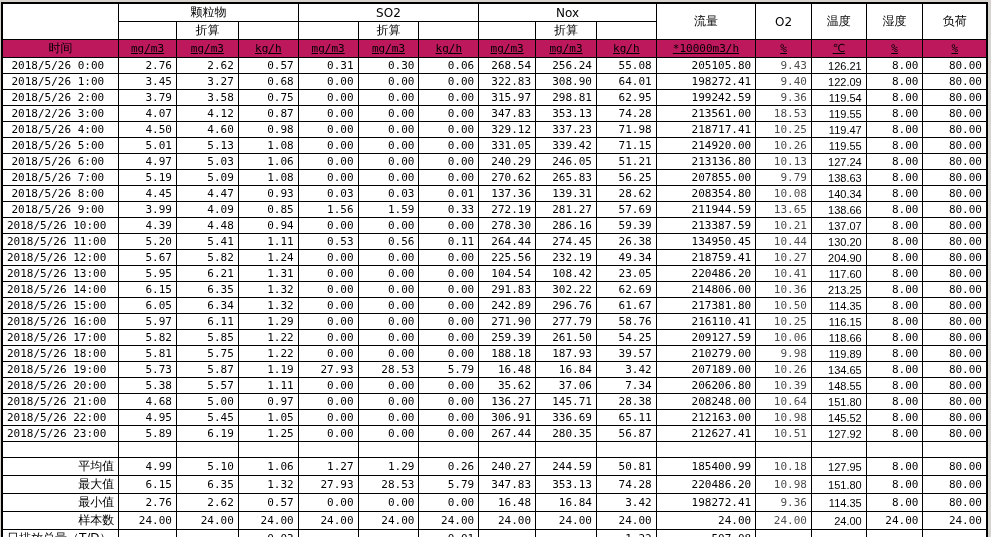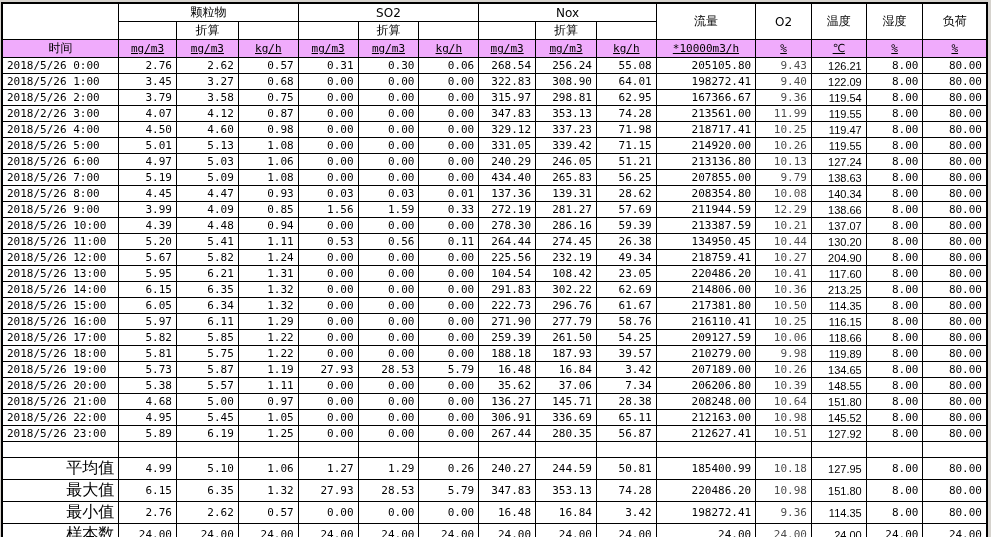--- a/index.html
+++ b/index.html
@@ -25,24 +25,24 @@
     white-space:nowrap;
     vertical-align:middle;
   }
   thead td { height:16px; }
   .hdr {
     font-family:"DejaVu Sans","Liberation Sans",sans-serif;
     font-size:12px;
     text-align:center;
   }
   .unit { text-align:center; font-size:11px;text-decoration:underline; }
-  .green { background:#f0abfc;margin-top:38px; }
+  .green { background:#be185d;margin-top:38px; }
   .num { text-align:right; }
-  .time { text-align:left; padding-right:14px; }
-  .label { text-align:right; font-family:Liberation Sans, sans-serif; font-size:16px; }
+  .time { text-align:right; padding-right:14px; }
+  .label { text-align:right; font-family:Liberation Sans, sans-serif; font-size:12px; }
   .label-left { text-align:left; font-family:"DejaVu Sans","Liberation Sans",sans-serif; font-size:12px; }
   .col-o2 { color:#4d4d4d; }
   .col-temperature { font-family:"Liberation Sans","DejaVu Sans",sans-serif;margin-left:29px; }
 </style>
 </head>
 <body>
 
 <div class="wrap">
   <table class="report">
     <colgroup>
@@ -142,39 +142,39 @@
           <td class="time">2018/5/26 2:00</td>
           <td class="num col-pm-mgm3">3.79</td>
           <td class="num col-pm-converted">3.58</td>
           <td class="num col-pm-kgh">0.75</td>
           <td class="num col-so2-mgm3">0.00</td>
           <td class="num col-so2-converted">0.00</td>
           <td class="num col-so2-kgh">0.00</td>
           <td class="num col-nox-mgm3">315.97</td>
           <td class="num col-nox-converted">298.81</td>
           <td class="num col-nox-kgh">62.95</td>
-          <td class="num col-flow">167366.67</td>
+          <td class="num col-flow">199242.59</td>
           <td class="num col-o2">9.36</td>
           <td class="num col-temperature">119.54</td>
           <td class="num col-humidity">8.00</td>
           <td class="num col-load">80.00</td>
         </tr>
         <tr>
           <td class="time">2018/2/26 3:00</td>
           <td class="num col-pm-mgm3">4.07</td>
           <td class="num col-pm-converted">4.12</td>
           <td class="num col-pm-kgh">0.87</td>
           <td class="num col-so2-mgm3">0.00</td>
           <td class="num col-so2-converted">0.00</td>
           <td class="num col-so2-kgh">0.00</td>
           <td class="num col-nox-mgm3">347.83</td>
           <td class="num col-nox-converted">353.13</td>
           <td class="num col-nox-kgh">74.28</td>
           <td class="num col-flow">213561.00</td>
-          <td class="num col-o2">11.99</td>
+          <td class="num col-o2">18.53</td>
           <td class="num col-temperature">119.55</td>
           <td class="num col-humidity">8.00</td>
           <td class="num col-load">80.00</td>
         </tr>
         <tr>
           <td class="time">2018/5/26 4:00</td>
           <td class="num col-pm-mgm3">4.50</td>
           <td class="num col-pm-converted">4.60</td>
           <td class="num col-pm-kgh">0.98</td>
           <td class="num col-so2-mgm3">0.00</td>
@@ -224,21 +224,21 @@
           <td class="num col-load">80.00</td>
         </tr>
         <tr>
           <td class="time">2018/5/26 7:00</td>
           <td class="num col-pm-mgm3">5.19</td>
           <td class="num col-pm-converted">5.09</td>
           <td class="num col-pm-kgh">1.08</td>
           <td class="num col-so2-mgm3">0.00</td>
           <td class="num col-so2-converted">0.00</td>
           <td class="num col-so2-kgh">0.00</td>
-          <td class="num col-nox-mgm3">434.40</td>
+          <td class="num col-nox-mgm3">270.62</td>
           <td class="num col-nox-converted">265.83</td>
           <td class="num col-nox-kgh">56.25</td>
           <td class="num col-flow">207855.00</td>
           <td class="num col-o2">9.79</td>
           <td class="num col-temperature">138.63</td>
           <td class="num col-humidity">8.00</td>
           <td class="num col-load">80.00</td>
         </tr>
         <tr>
           <td class="time">2018/5/26 8:00</td>
@@ -262,21 +262,21 @@
           <td class="num col-pm-mgm3">3.99</td>
           <td class="num col-pm-converted">4.09</td>
           <td class="num col-pm-kgh">0.85</td>
           <td class="num col-so2-mgm3">1.56</td>
           <td class="num col-so2-converted">1.59</td>
           <td class="num col-so2-kgh">0.33</td>
           <td class="num col-nox-mgm3">272.19</td>
           <td class="num col-nox-converted">281.27</td>
           <td class="num col-nox-kgh">57.69</td>
           <td class="num col-flow">211944.59</td>
-          <td class="num col-o2">12.29</td>
+          <td class="num col-o2">13.65</td>
           <td class="num col-temperature">138.66</td>
           <td class="num col-humidity">8.00</td>
           <td class="num col-load">80.00</td>
         </tr>
         <tr>
           <td class="time">2018/5/26 10:00</td>
           <td class="num col-pm-mgm3">4.39</td>
           <td class="num col-pm-converted">4.48</td>
           <td class="num col-pm-kgh">0.94</td>
           <td class="num col-so2-mgm3">0.00</td>
@@ -360,21 +360,21 @@
           <td class="num col-load">80.00</td>
         </tr>
         <tr>
           <td class="time">2018/5/26 15:00</td>
           <td class="num col-pm-mgm3">6.05</td>
           <td class="num col-pm-converted">6.34</td>
           <td class="num col-pm-kgh">1.32</td>
           <td class="num col-so2-mgm3">0.00</td>
           <td class="num col-so2-converted">0.00</td>
           <td class="num col-so2-kgh">0.00</td>
-          <td class="num col-nox-mgm3">222.73</td>
+          <td class="num col-nox-mgm3">242.89</td>
           <td class="num col-nox-converted">296.76</td>
           <td class="num col-nox-kgh">61.67</td>
           <td class="num col-flow">217381.80</td>
           <td class="num col-o2">10.50</td>
           <td class="num col-temperature">114.35</td>
           <td class="num col-humidity">8.00</td>
           <td class="num col-load">80.00</td>
         </tr>
         <tr>
           <td class="time">2018/5/26 16:00</td>

